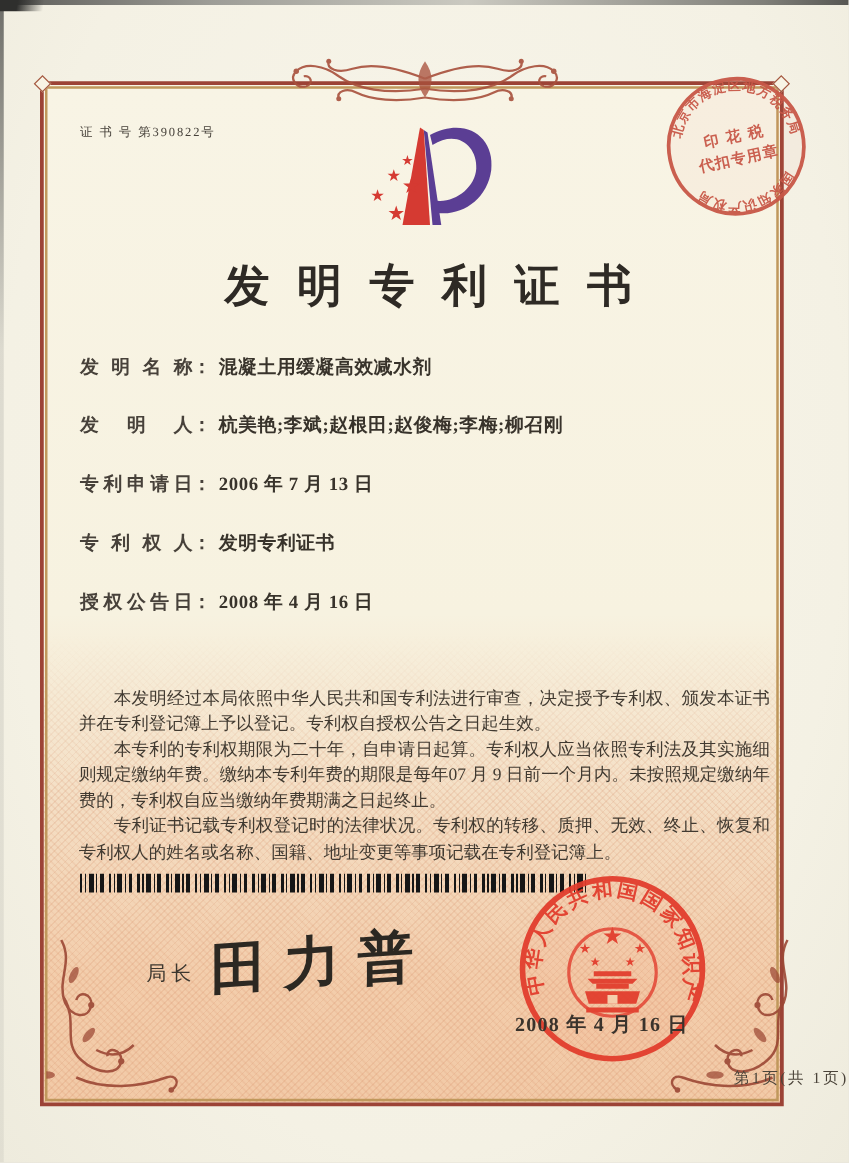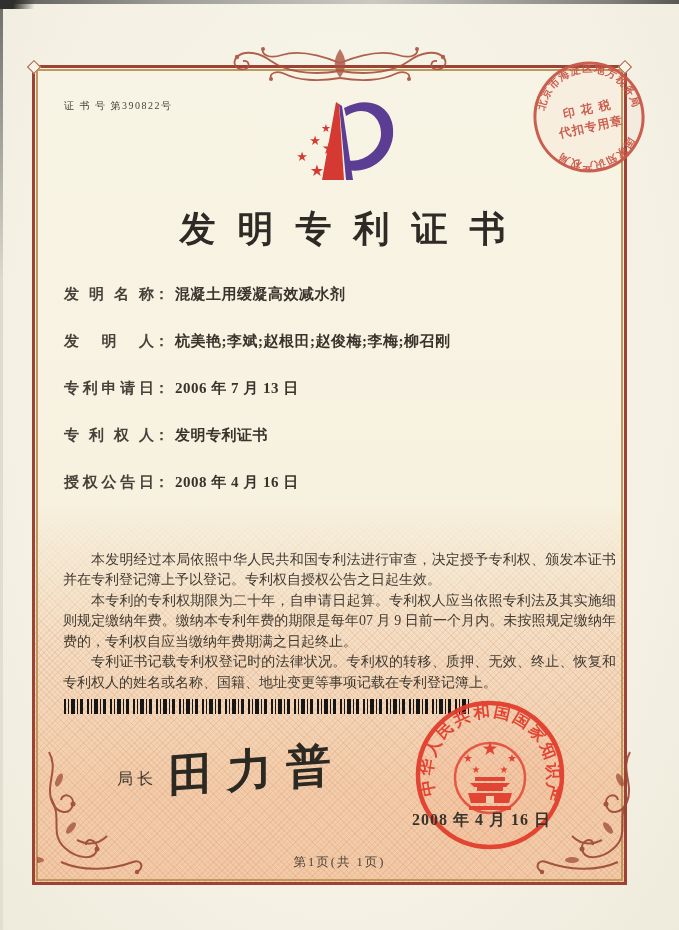--- a/index.html
+++ b/index.html
@@ -74,21 +74,21 @@
   .sig-name{
     position:absolute;left:168px;top:740px;font-size:45px;font-weight:700;color:#2c2822;
     letter-spacing:14px;transform:rotate(-4deg) skewX(-4deg);
   }
 
   .seal{position:absolute;left:404px;top:689px;width:172px;height:172px;opacity:.93;}
   .issue-date{position:absolute;left:412px;top:810px;font-size:16px;font-weight:600;letter-spacing:1px;color:#3a332c;}
 
   .tax-stamp{position:absolute;left:528px;top:56px;width:122px;height:122px;transform:rotate(-12deg);opacity:.95;}
 
-  .footer{position:absolute;left:0;right:0;top:854px;text-align:center;font-size:12.5px;letter-spacing:2px;color:#4a4339;}
+  .footer{position:absolute;left:0;right:0;top:854px;text-align:right;font-size:12.5px;letter-spacing:2px;color:#4a4339;}
 </style>
 </head>
 <body>
 
 <div class="page">
 
   <div class="scan-top"></div>
   <div class="scan-left"></div>
   <div class="scan-corner"></div>
 

